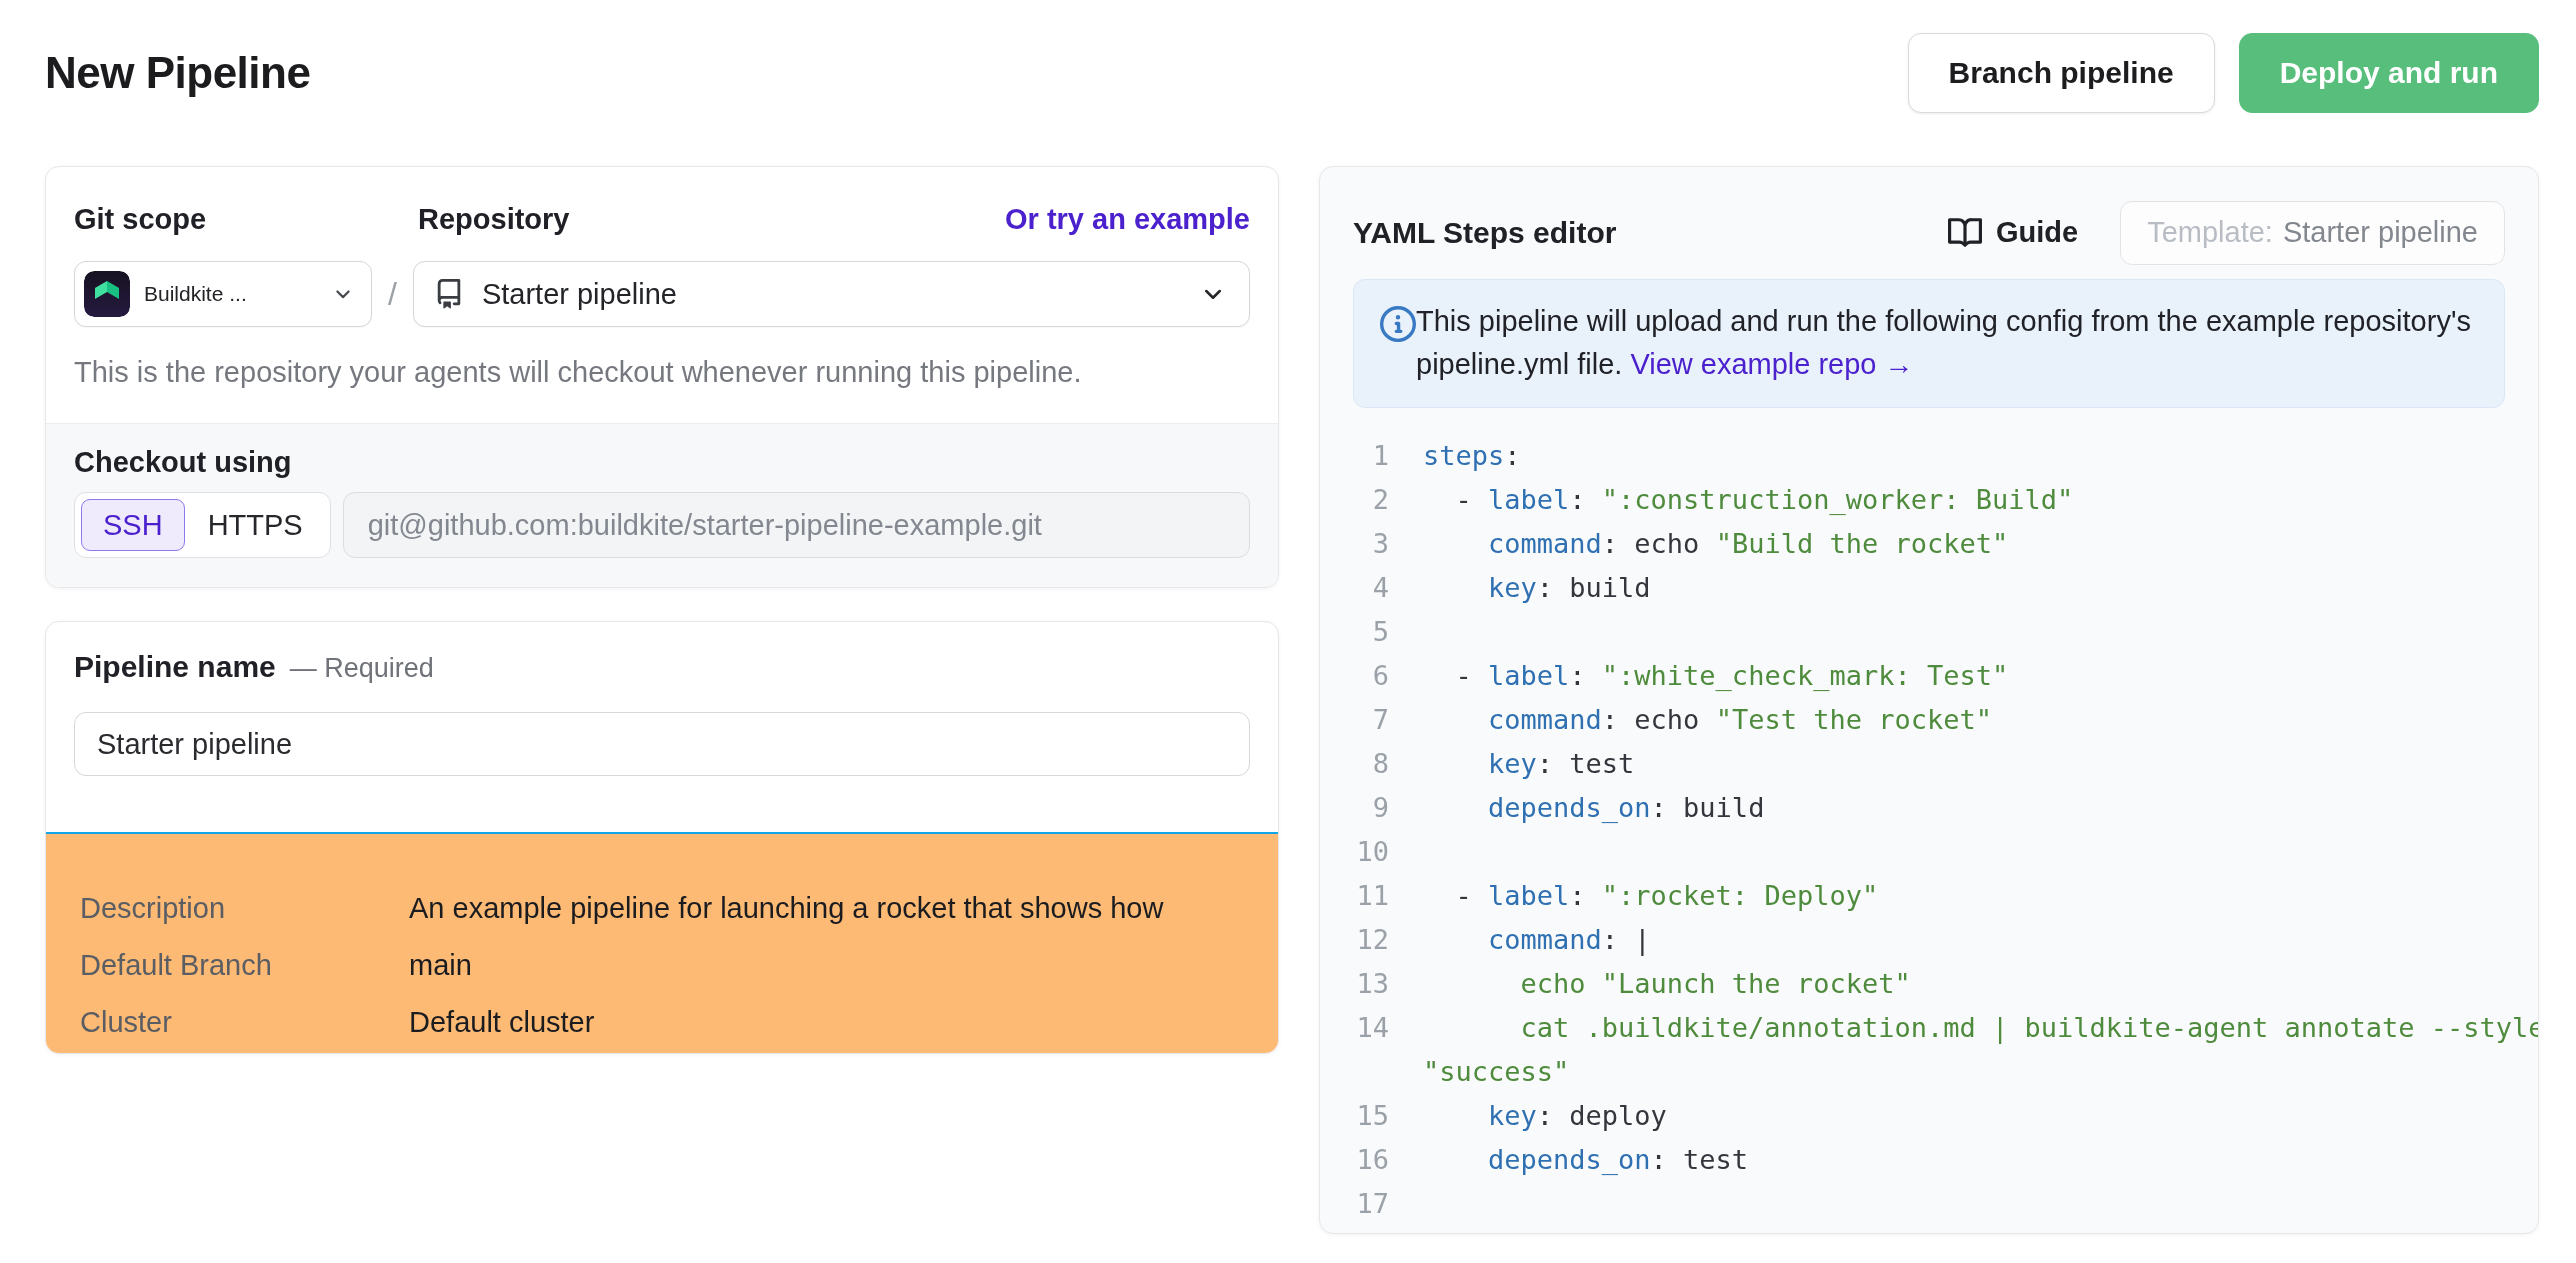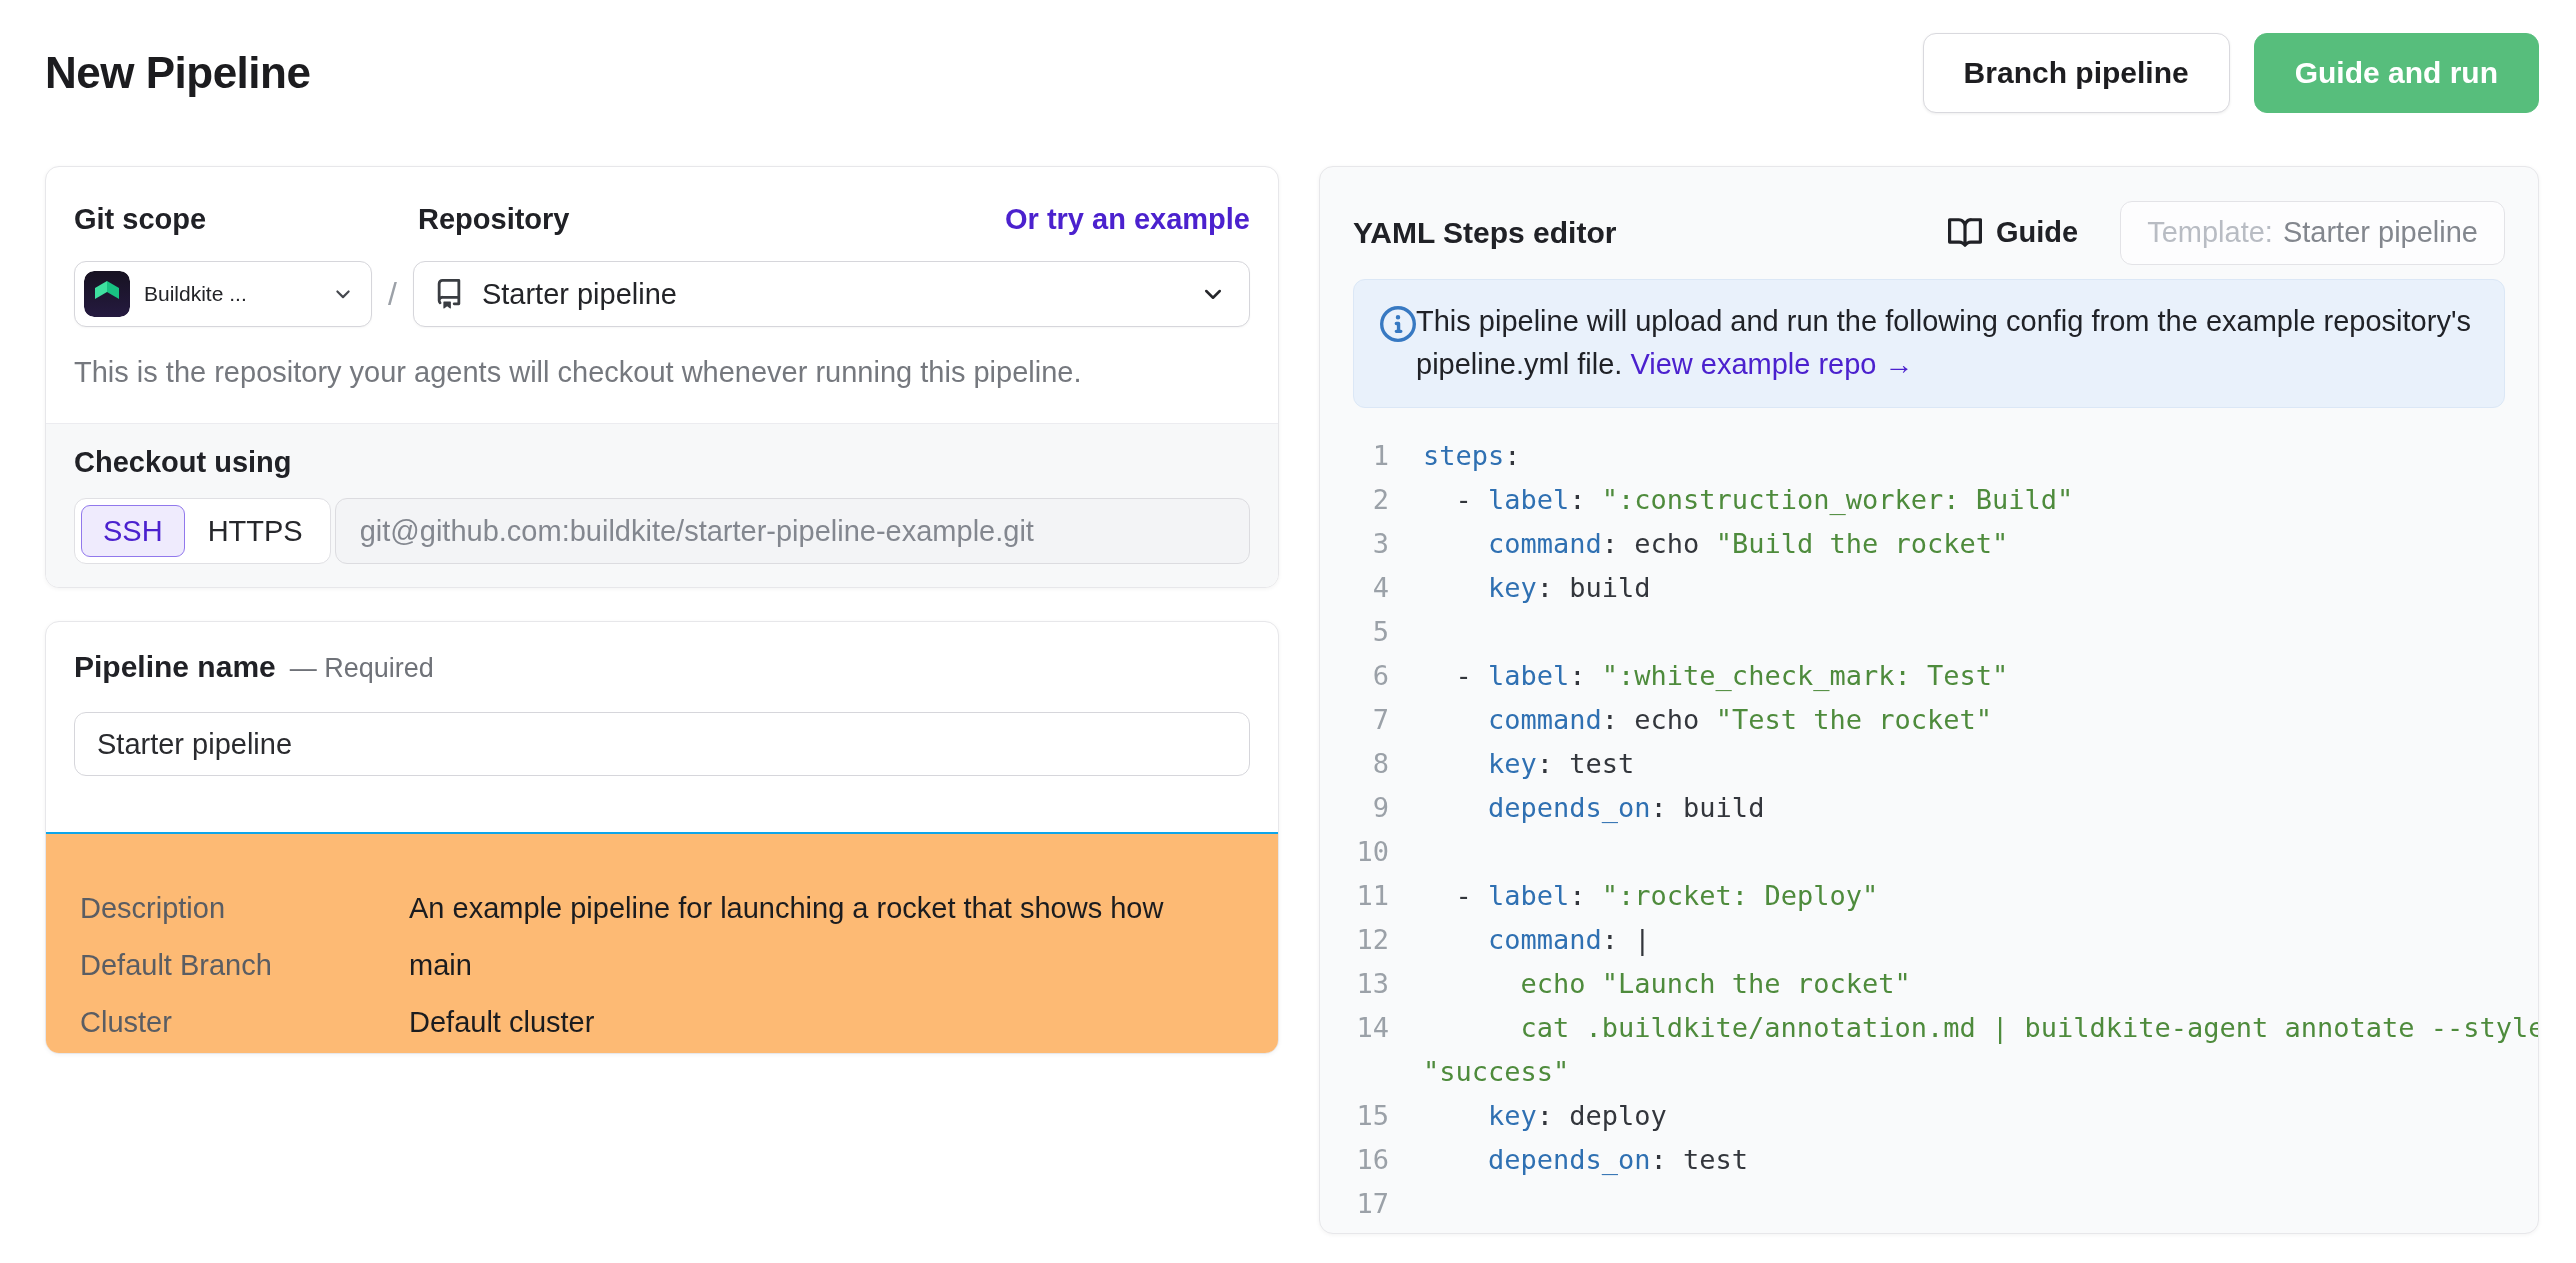--- a/index.html
+++ b/index.html
@@ -37,21 +37,21 @@
   .bk-avatar { width:46px; height:46px; border-radius:10px; flex:none; }
   .bk-label { font-size:21px; color:#232428; flex:1; white-space:nowrap; overflow:hidden; }
   .slash { margin:0 16px; color:#9ca1a8; font-size:32px; }
   .repo-select { flex:1; padding:0 24px 0 20px; gap:18px; }
   .repo-label { font-size:29px; color:#232428; flex:1; }
   .chev { flex:none; }
   .helper-text { margin-top:29px; height:44px; font-size:29px; color:#75787e; }
   .checkout { margin-top:23px; background:#f7f8f9; border-top:1px solid #ececf0;
               border-radius:0 0 14px 14px; padding:16px 28px 0; height:178px; }
   .checkout-label { height:44px; display:flex; align-items:center; font-size:29px; font-weight:700; color:#202126; }
-  .checkout-row { display:flex; gap:4px; margin-top:14px; }
+  .checkout-row { display:flex; gap:12px; margin-top:8px; }
   .segmented { background:#fff; border:1px solid #e0e0e4; border-radius:12px; height:66px;
                display:flex; align-items:center; padding:0 6px; gap:2px; }
   .seg { height:52px; display:flex; align-items:center; padding:0 21px; font-size:29px; cursor:pointer; }
   .seg-active { background:#efebfd; border:1px solid #9178ec; border-radius:9px; color:#4b21ce; }
   .seg-idle { color:#26272b; }
   .url-input { flex:1; background:#f3f4f6; border:1px solid #dcdce0; border-radius:12px;
                color:#83878f; font-size:29px; height:66px; padding:0 24px;
                font-family:"Liberation Sans", sans-serif; }
 
   
@@ -95,21 +95,21 @@
 </style>
 </head>
 <body>
 
 <div class="page">
 
   <div class="header">
     <div class="page-title">New Pipeline</div>
     <div class="header-actions">
       <button class="btn btn-secondary">Branch pipeline</button>
-      <button class="btn btn-primary">Guide and run</button>
+      <button class="btn btn-primary">Deploy and run</button>
     </div>
   </div>
 
   <div class="main">
 
     <div class="col-left">
 
       <div class="card card-repo">
         <div class="repo-top">
           <div class="labels-row">

